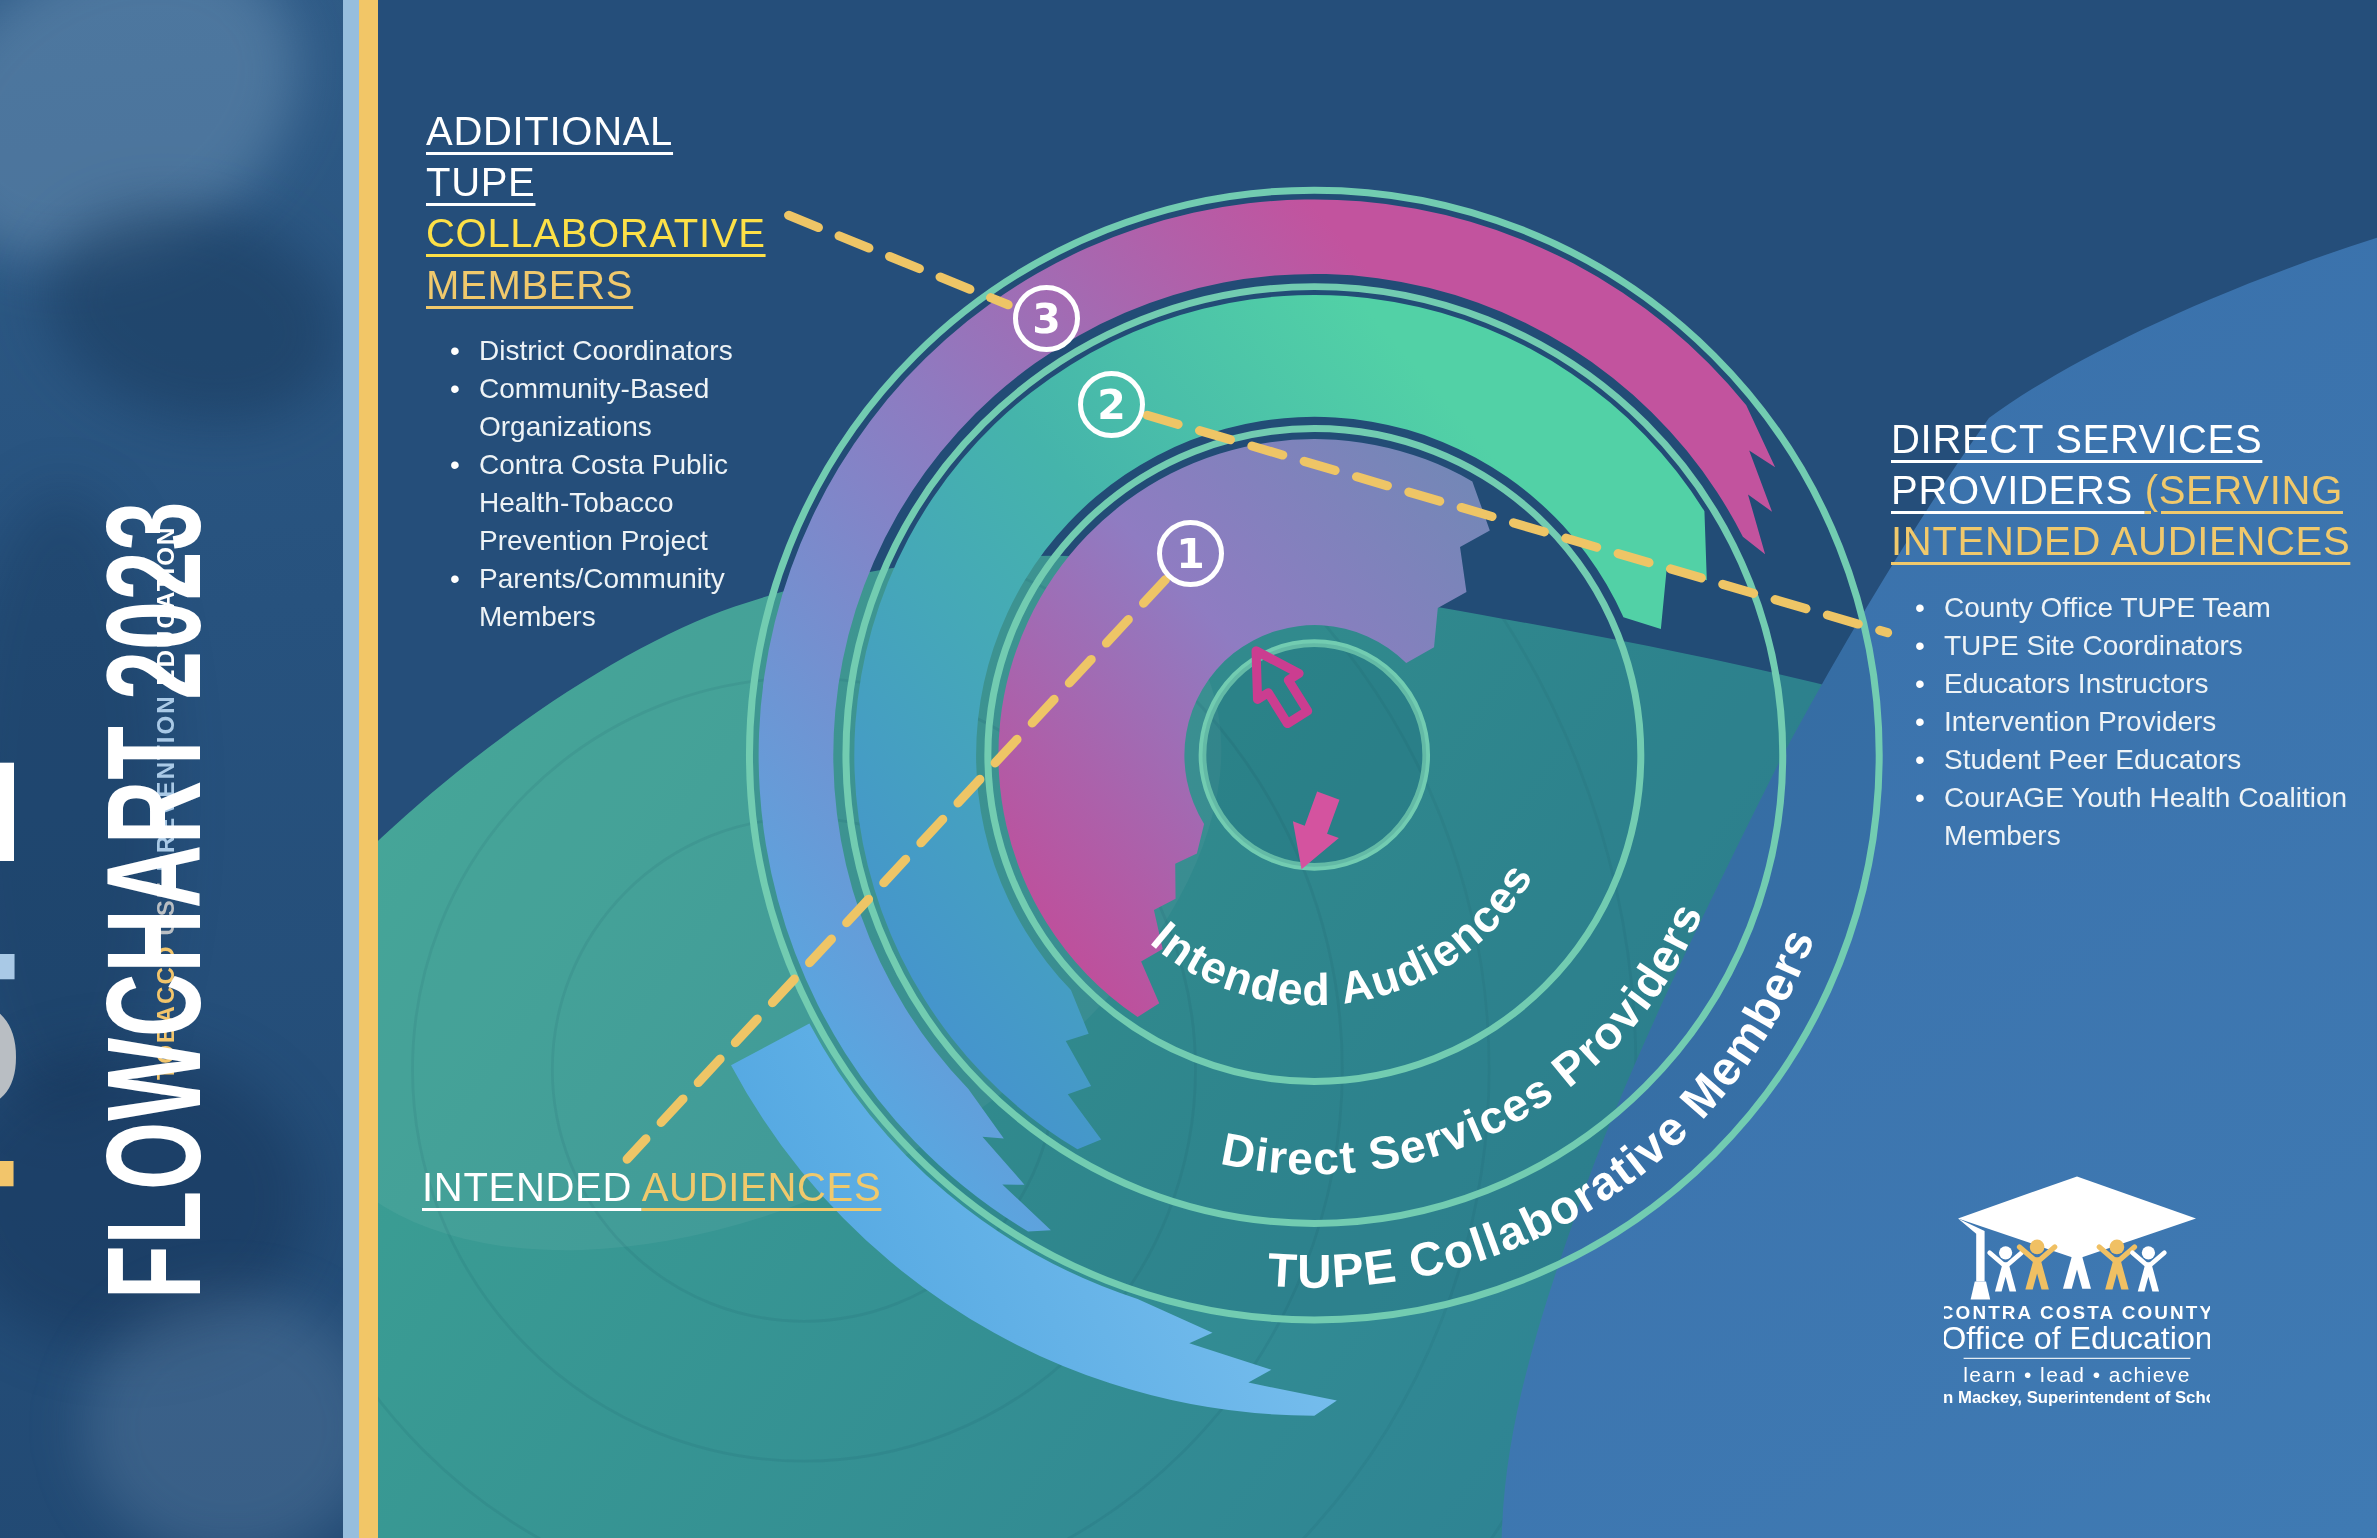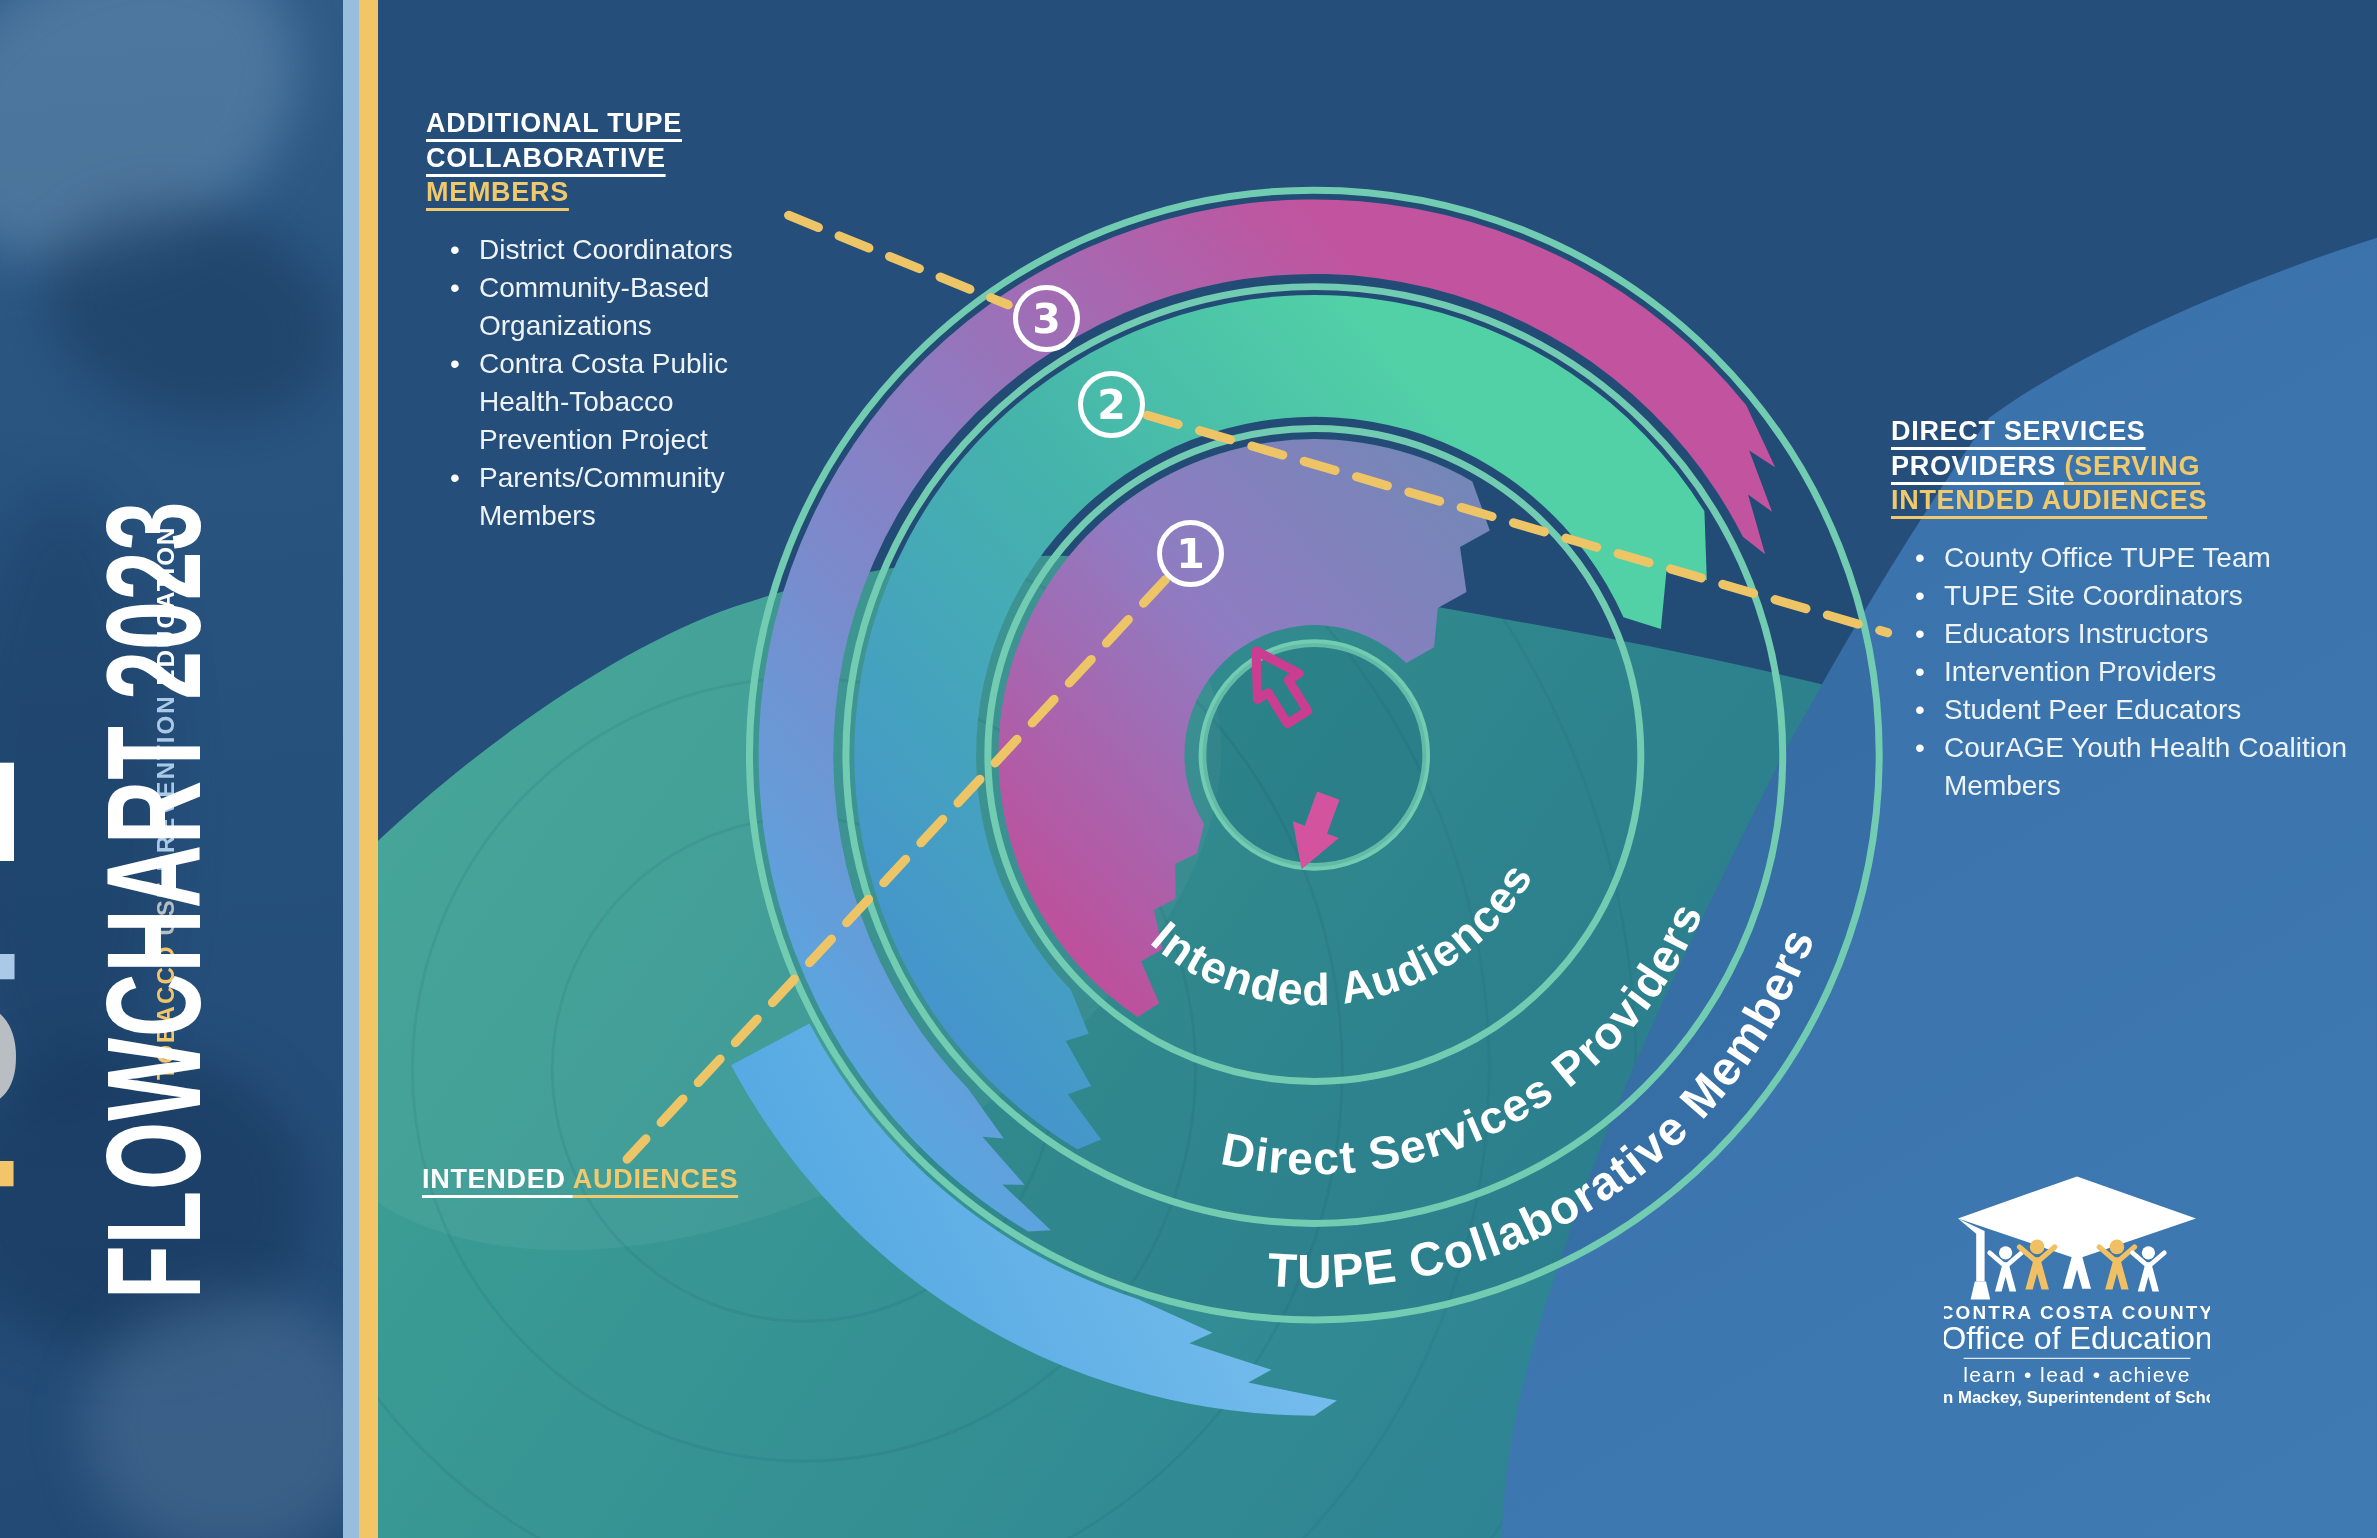--- a/index.html
+++ b/index.html
@@ -30,21 +30,21 @@
   #brand-tupe{left:41px;top:1052px;transform:rotate(-90deg);font-size:175px;font-weight:700;letter-spacing:1.4px;line-height:1;}
   #brand-sub{left:180px;top:1052px;transform:rotate(-90deg);font-size:24px;font-weight:700;letter-spacing:2.1px;}
   #flowchart-title{left:221px;top:1166px;transform:rotate(-90deg) scaleX(0.66);color:#ffffff;font-size:133px;font-weight:700;letter-spacing:1.4px;line-height:1;}
   .no-underline .hline{display:inline;}
   .no-underline .seg{text-decoration:none;}
 
   
   .callout{position:absolute;z-index:6;}
   .callout .hline{display:block;}
   .callout .seg{
-    font-size:27px;font-weight:700;letter-spacing:0.7px;line-height:1.28;
+    font-size:40px;font-weight:400;letter-spacing:0.7px;line-height:1.28;
     text-decoration:underline;text-decoration-thickness:2.8px;text-underline-offset:7px;
   }
   .callout ul{list-style:none;margin:21px 0 0 0;padding:0 0 0 53px;}
   .callout li{
     position:relative;color:#eef3f6;font-size:28px;line-height:38px;font-weight:400;
   }
   .callout li::before{
     content:"•";position:absolute;left:-29px;top:0;color:#ffffff;font-size:28px;
   }
   #callout-additional{left:426px;top:106px;width:357px;}
@@ -176,21 +176,21 @@
 <div id="stripe-lightblue"></div>
 <div id="stripe-yellow"></div>
 
 <div id="brand-tupe" class="vtext no-underline"><div class="hline"><span class="seg" style="color: rgb(242, 197, 107);">T</span><span class="seg" style="color: rgb(185, 190, 195);">U</span><span class="seg" style="color: rgb(169, 201, 230);">P</span><span class="seg" style="color: rgb(255, 255, 255);">E</span></div></div>
 <div id="brand-sub" class="vtext no-underline"><div class="hline"><span class="seg" style="color: rgb(242, 197, 107);">TOBACCO </span><span class="seg" style="color: rgb(185, 190, 195);">USE </span><span class="seg" style="color: rgb(169, 201, 230);">PREVENTION </span><span class="seg" style="color: rgb(255, 255, 255);">EDUCATION</span></div></div>
 <div id="flowchart-title" class="vtext">FLOWCHART 2023</div>
 
 <div id="callout-additional" class="callout">
   <div>
       <div class="hline"><span class="seg" style="color: rgb(255, 255, 255);">ADDITIONAL TUPE</span></div>
-      <div class="hline"><span class="seg" style="color: #ffffff; text-align: center;">COLLABORATIVE</span></div>
+      <div class="hline"><span class="seg" style="color: #fde047; text-align: center;">COLLABORATIVE</span></div>
       <div class="hline"><span class="seg" style="color: rgb(240, 201, 108);">MEMBERS</span></div>
     </div>
   <ul>
       <li>District Coordinators</li>
       <li>Community-Based Organizations</li>
       <li>Contra Costa Public Health-Tobacco Prevention Project</li>
       <li>Parents/Community Members</li>
     </ul>
 </div>
 

